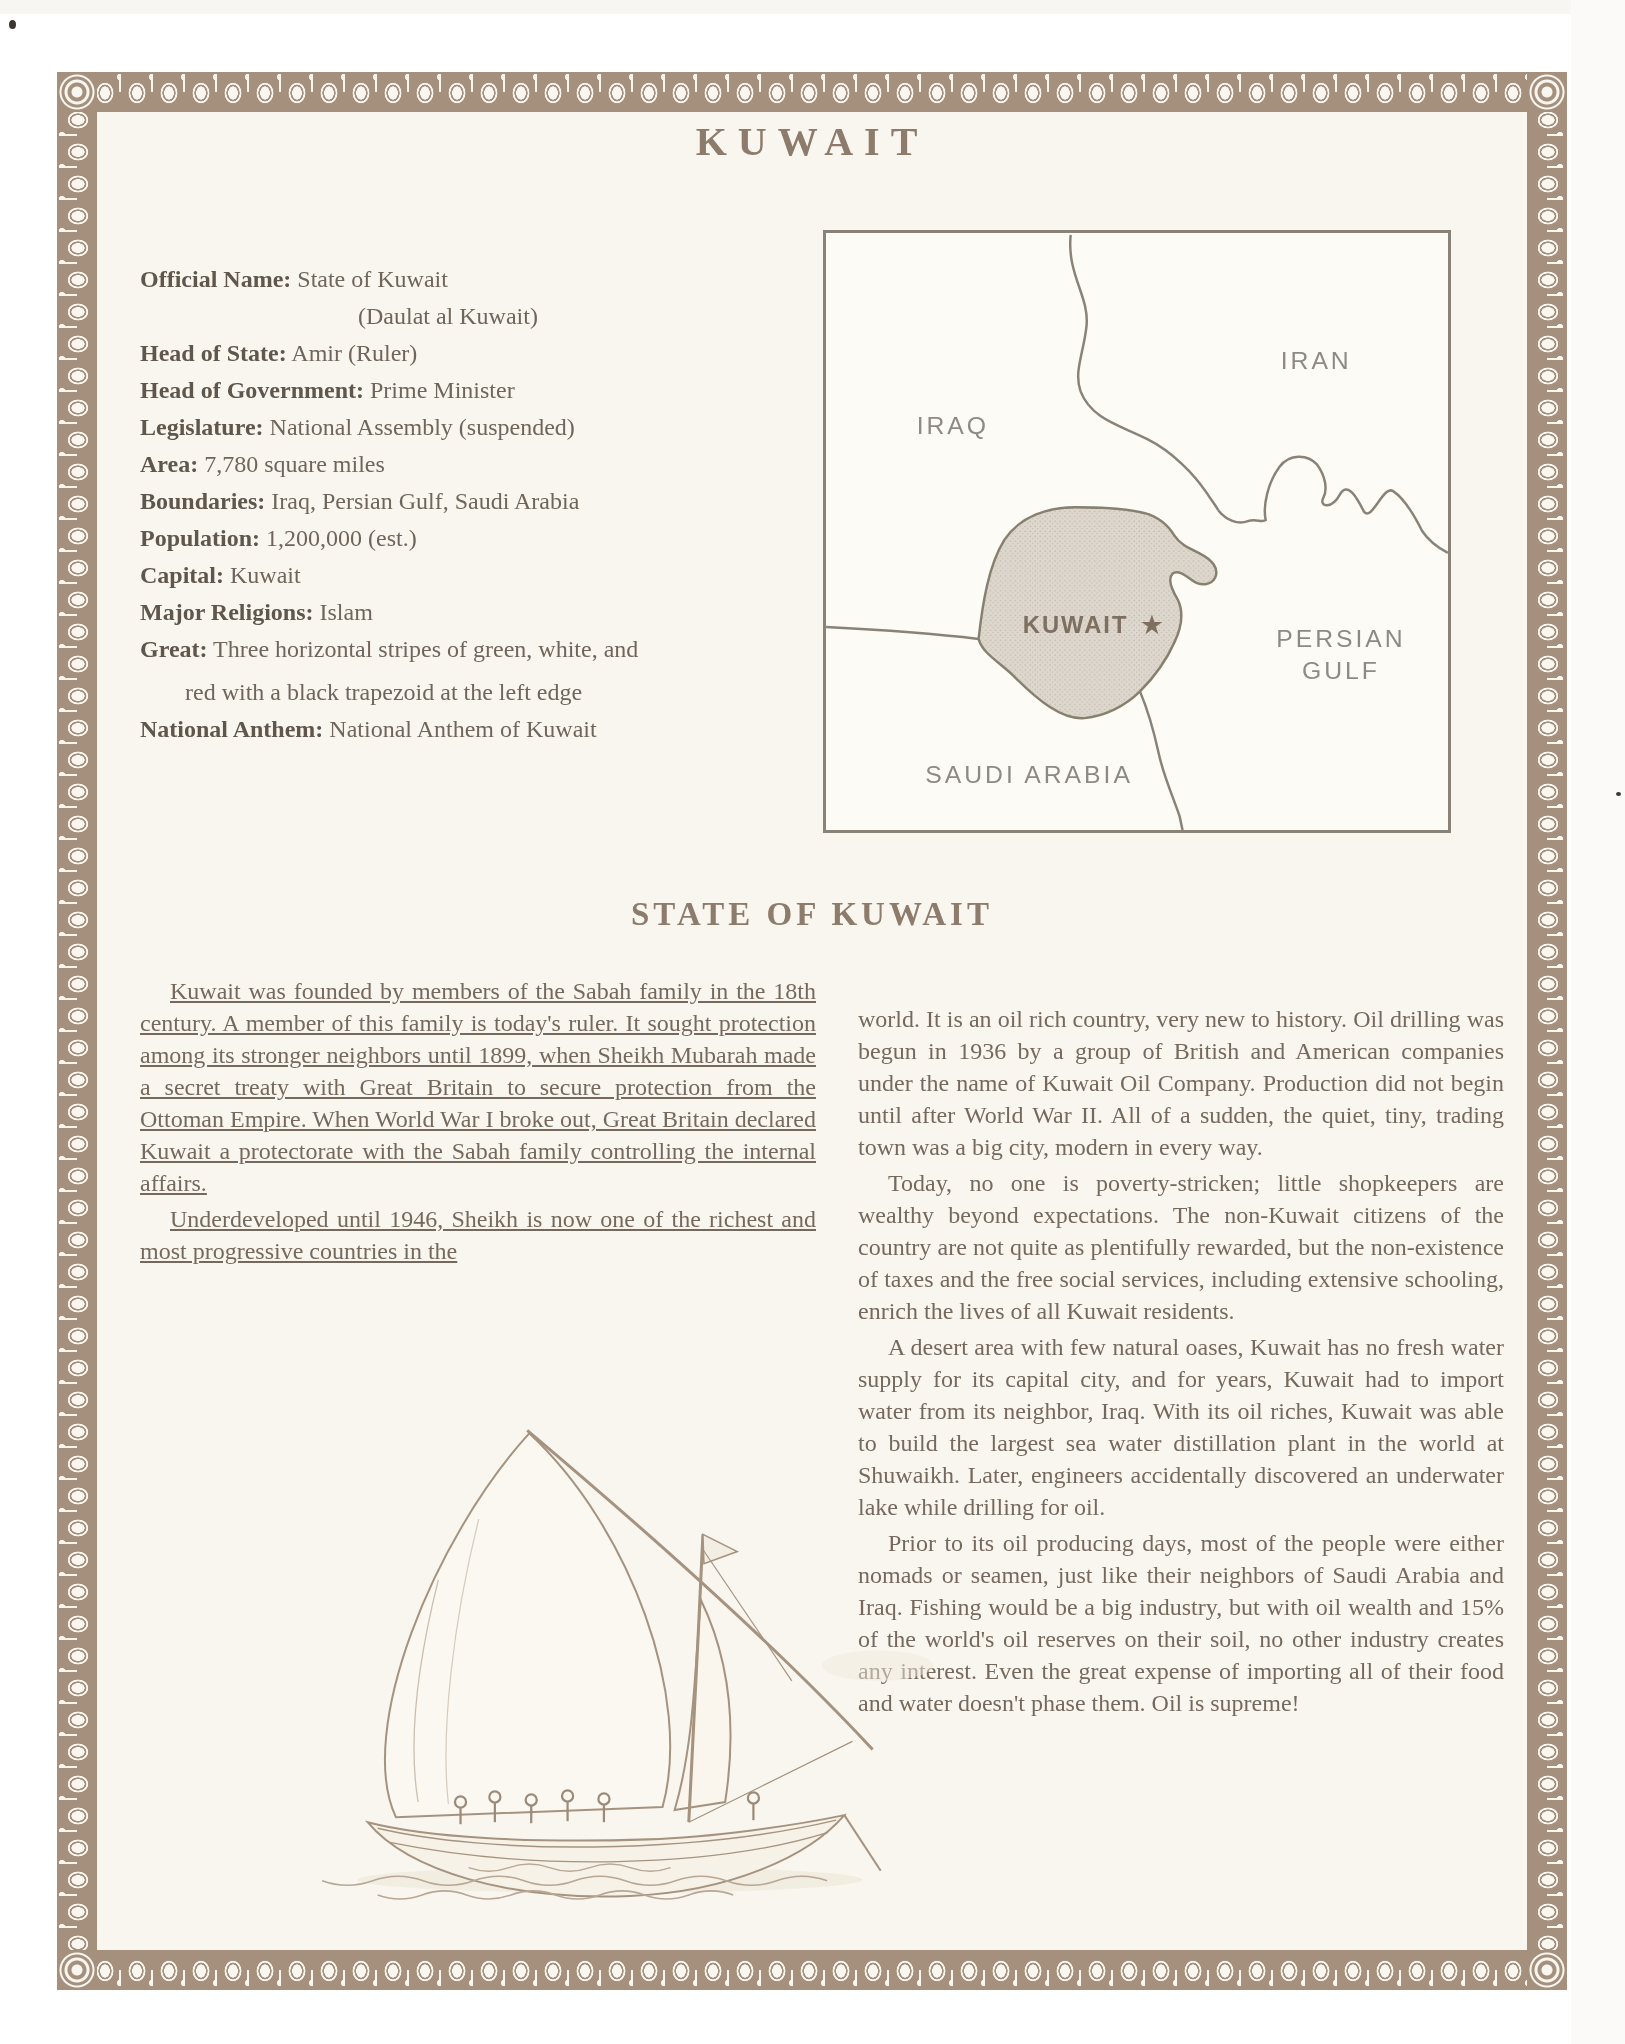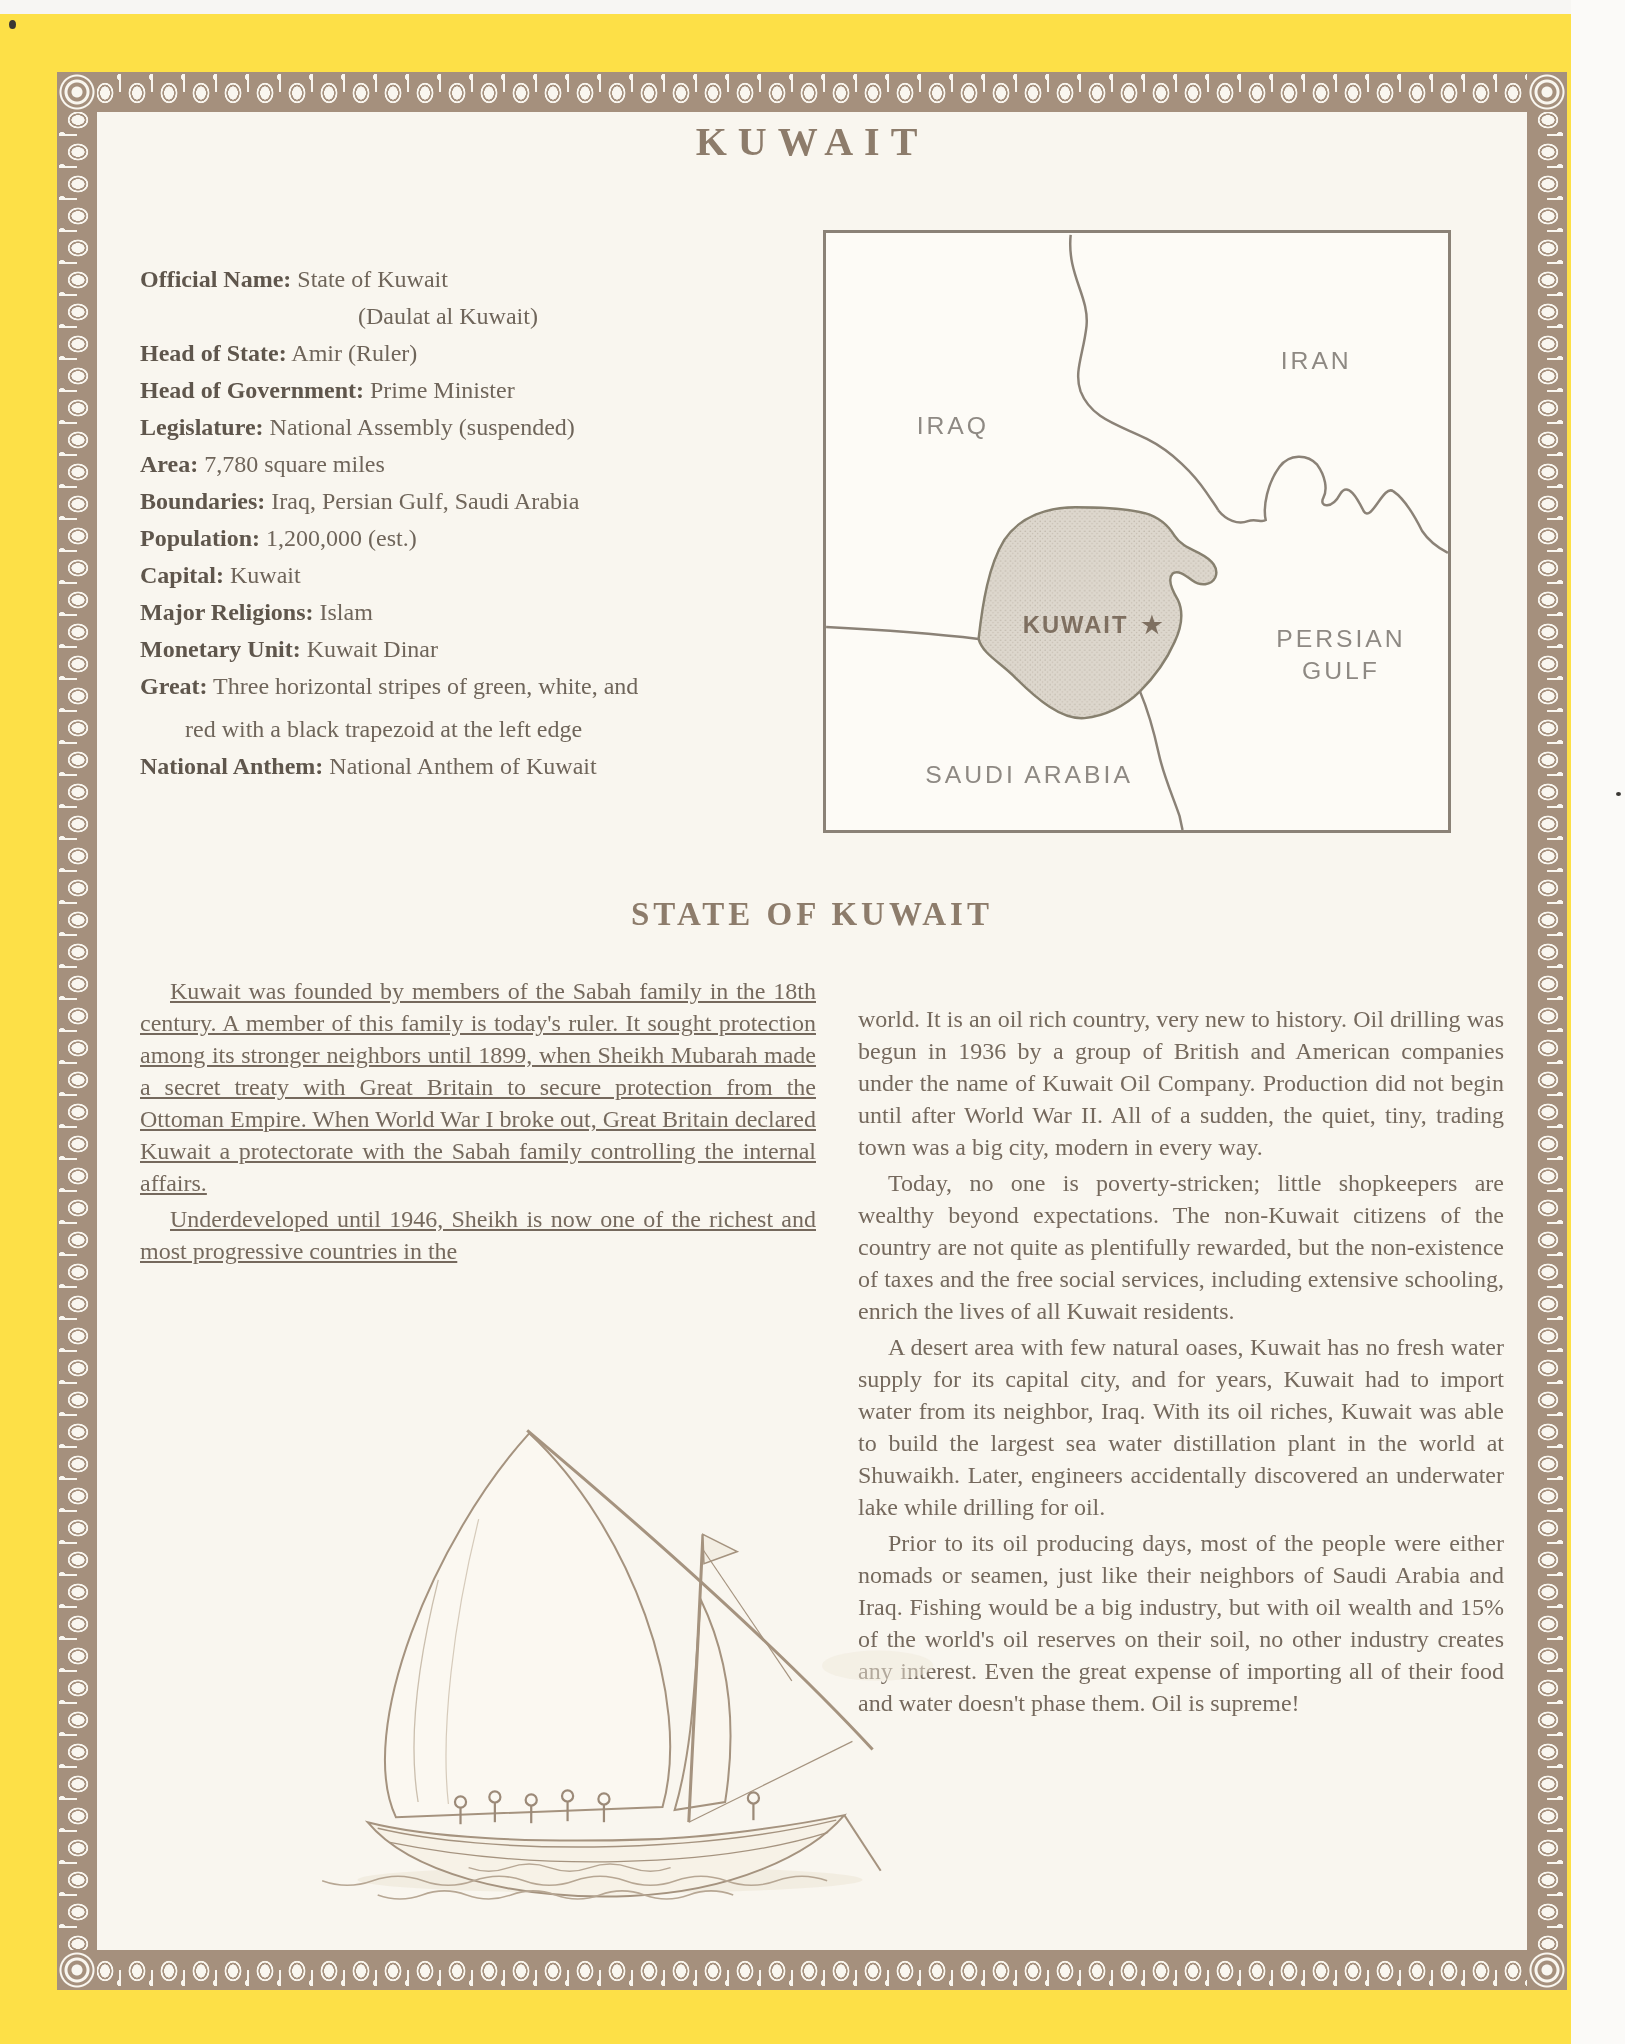--- a/index.html
+++ b/index.html
@@ -1,17 +1,17 @@
 <!DOCTYPE html>
 <html><head>
 <meta charset="utf-8">
 <style>
   html,body{margin:0;padding:0;}
   body{background:#e9e7e2;font-family:"Liberation Serif", serif;}
-  .page{position:relative;width:1625px;height:2044px;background:#fde047;overflow:hidden;}
+  .page{position:relative;width:1625px;height:2044px;background:#ffffff;overflow:hidden;}
   .scan-strip-right{position:absolute;right:0;top:0;width:54px;height:100%;background:#fbfaf8;}
   .scan-strip-top{position:absolute;left:0;top:0;width:100%;height:14px;background:#f7f6f3;}
   .speck{position:absolute;background:#3a3733;border-radius:50%;}
 
   
   .paper{position:absolute;left:97px;top:112px;width:1430px;height:1838px;background:#f9f6ef;}
   .band{position:absolute;background-color:#a5907d;}
   .band.h{height:40px;width:1510px;left:57px;
     background-image:
       radial-gradient(ellipse 8px 11px at 16px 21px, #f9f6ef 58%, rgba(0,0,0,0) 62%),
@@ -154,25 +154,20 @@
       
     </div>
 
 
     <div class="fact">
       <span class="fact-label">Major Religions:</span>
       <span class="fact-value"> Islam</span>
       
     </div>
 
-    <div class="fact">
-      <span class="fact-label">Monetary Unit:</span>
-      <span class="fact-value"> Kuwait Dinar</span>
-      
-    </div>
 
     <div class="fact">
       <span class="fact-label">Great:</span>
       <span class="fact-value"> Three horizontal stripes of green, white, and</span>
       <span class="fact-cont" style="padding-left: 45px; margin-top: 6px;">red with a black trapezoid at the left edge</span>
     </div>
 
     <div class="fact">
       <span class="fact-label">National Anthem:</span>
       <span class="fact-value"> National Anthem of Kuwait</span>

